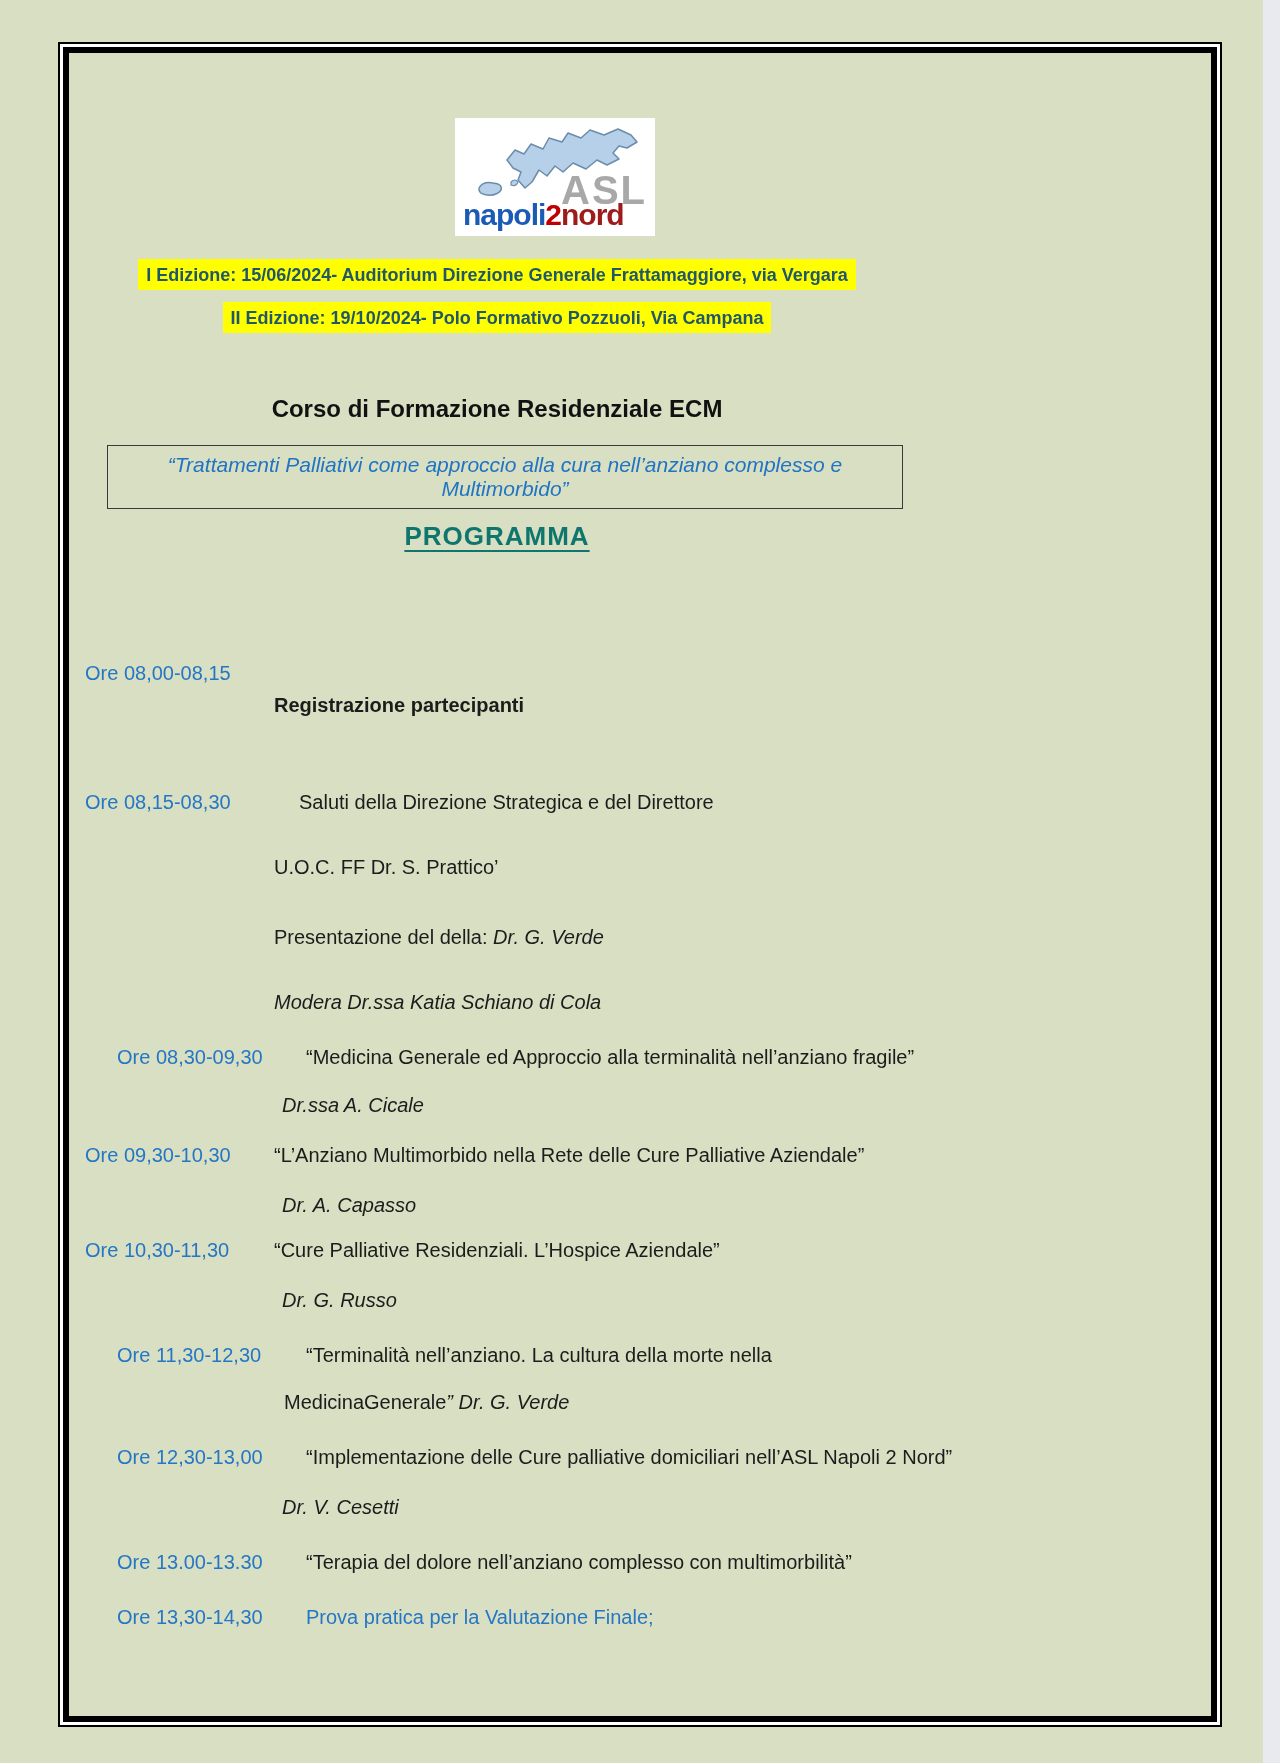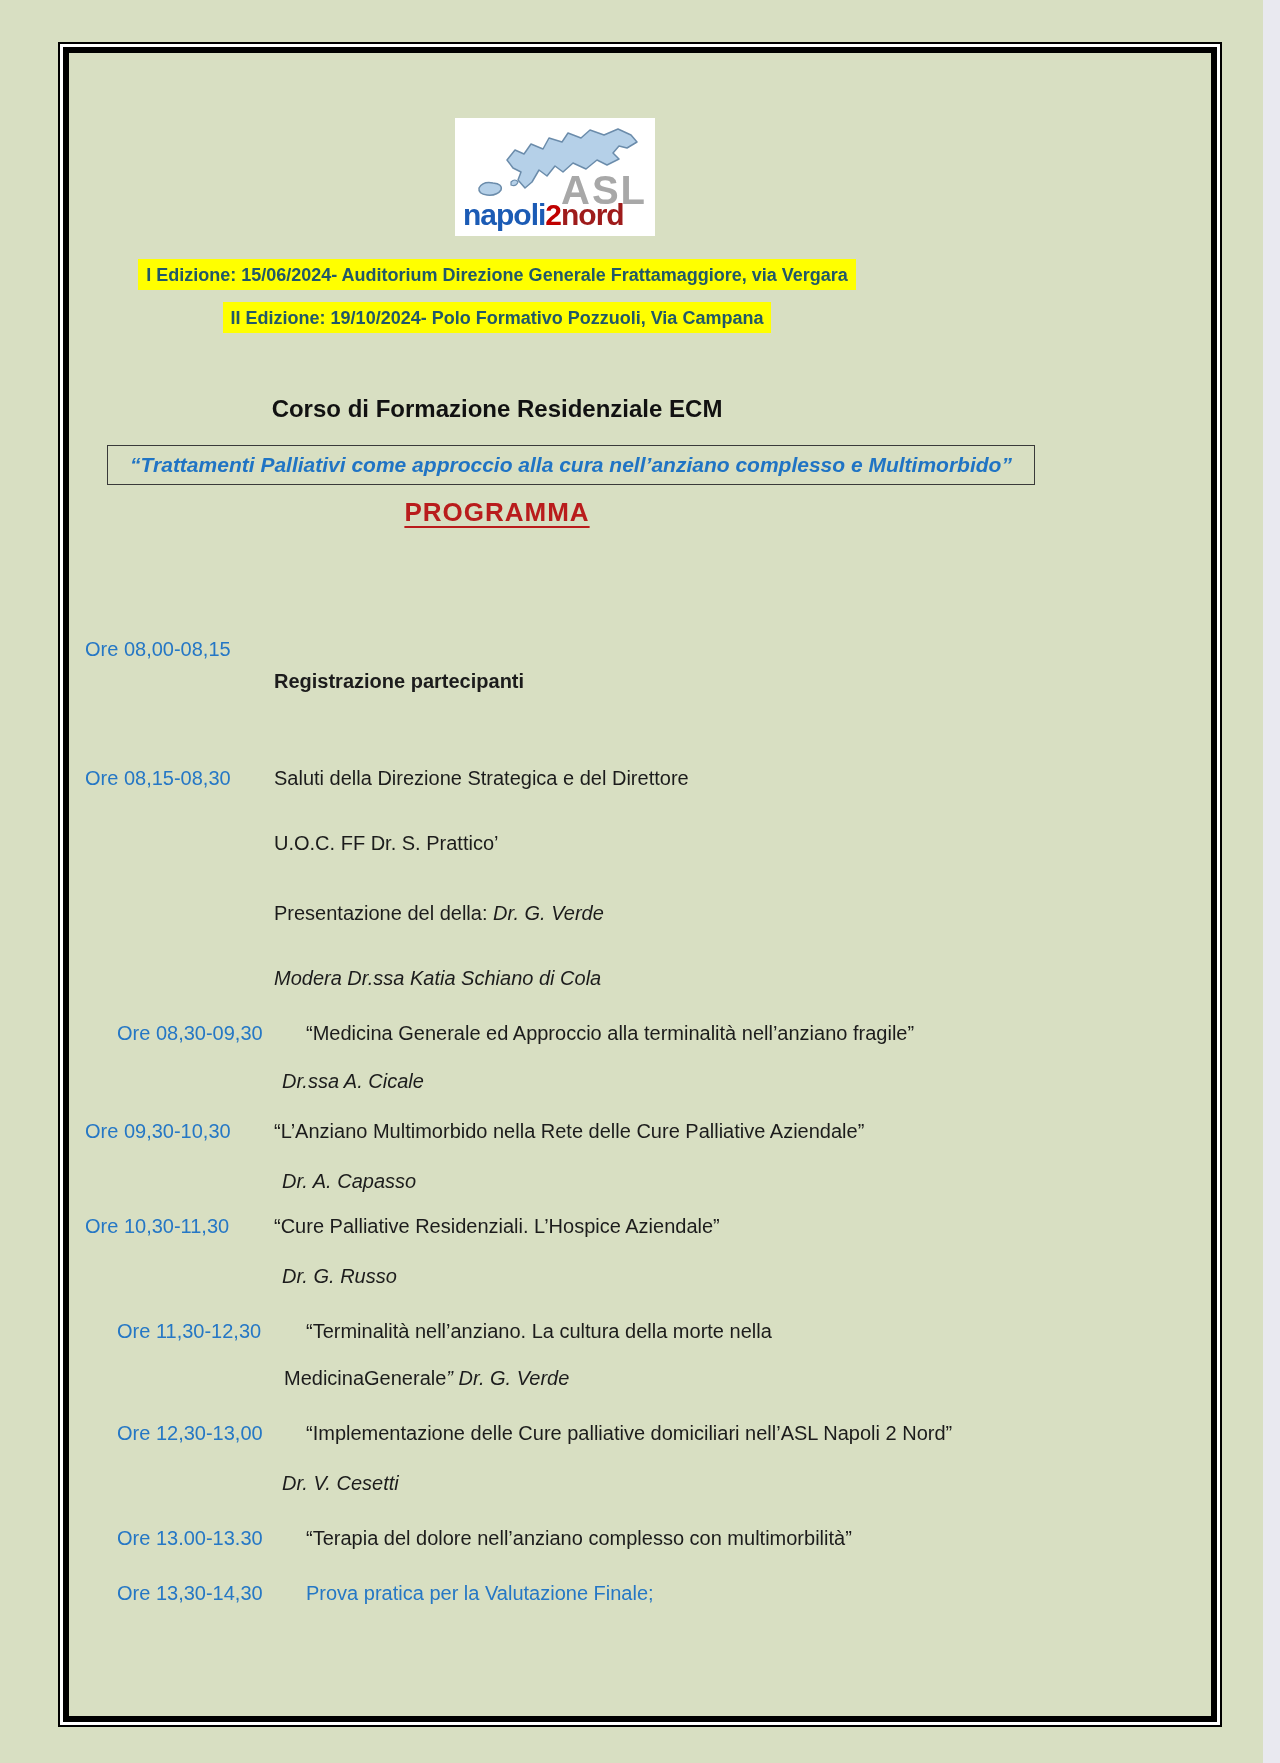--- a/index.html
+++ b/index.html
@@ -34,41 +34,41 @@
   .edition{margin-top:4px;line-height:38px;}
   .edition:first-of-type{margin-top:20px;}
   .hl{
     background:#ffff00;color:#215868;font-weight:bold;font-size:18px;
     padding:6px 8px 5px 8px;
   }
   .course-title{
     margin:53px 0 0 0;font-size:24px;font-weight:bold;color:#111;line-height:36px;
   }
   .subtitle-box{
-    box-sizing:border-box;margin:18px 0 0 38px;width:928px;
+    box-sizing:border-box;margin:18px 0 0 38px;width:796px;
     border:1px solid #3a3a3a;text-align:center;padding:7px 4px;
-    font-size:21px;font-weight:bold;font-style:italic;color:#2074c4;
+    font-size:21px;font-weight:normal;font-style:italic;color:#2074c4;
   }
   .programma{
-    display:inline-block;margin:10px 0 0 0;font-size:26px;font-weight:bold;color:#b91c1c;
+    display:inline-block;margin:10px 0 0 0;font-size:26px;font-weight:bold;color:#0f766e;
     text-decoration:underline;text-underline-offset:5px;line-height:34px;letter-spacing:1px;
   }
   
   .schedule{margin-top:105px;font-size:20px;line-height:30px;}
   .srow{display:flex;align-items:flex-start;}
   .scol-time{flex:0 0 205px;box-sizing:border-box;padding-left:16px;color:#2577c5;white-space:nowrap;}
   .scol-content{flex:1;padding-right:30px;}
   .strong{font-weight:bold;margin-top:32px;}
   .it{font-style:italic;}
   .blue{color:#2577c5;}
   .indent-sm{padding-left:8px;}
   .ml10{margin-left:10px;}
   .mt15{margin-top:15px;} .mt17{margin-top:17px;} .mt18{margin-top:18px;}
   .mt20{margin-top:20px;} .mt25{margin-top:25px;margin-left:32px;} .mt35{margin-top:35px;}
-  .mt40{margin-top:40px;} .mt67{margin-top:67px;}
+  .mt40{margin-top:40px;} .mt67{margin-top:67px;gap:25px;}
 </style>
 </head>
 <body>
 
 <div class="edge-stripe"></div>
 
 <div class="frame-outer">
   <div class="frame-inner">
 
     <div class="logo">

